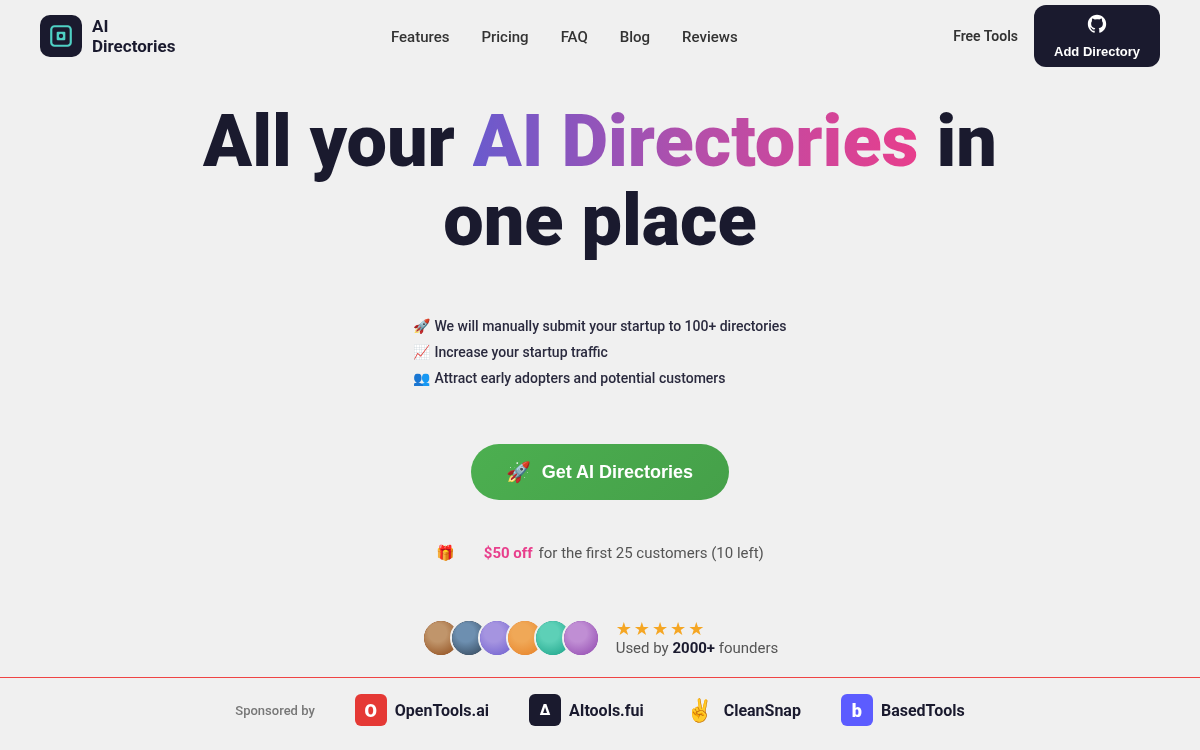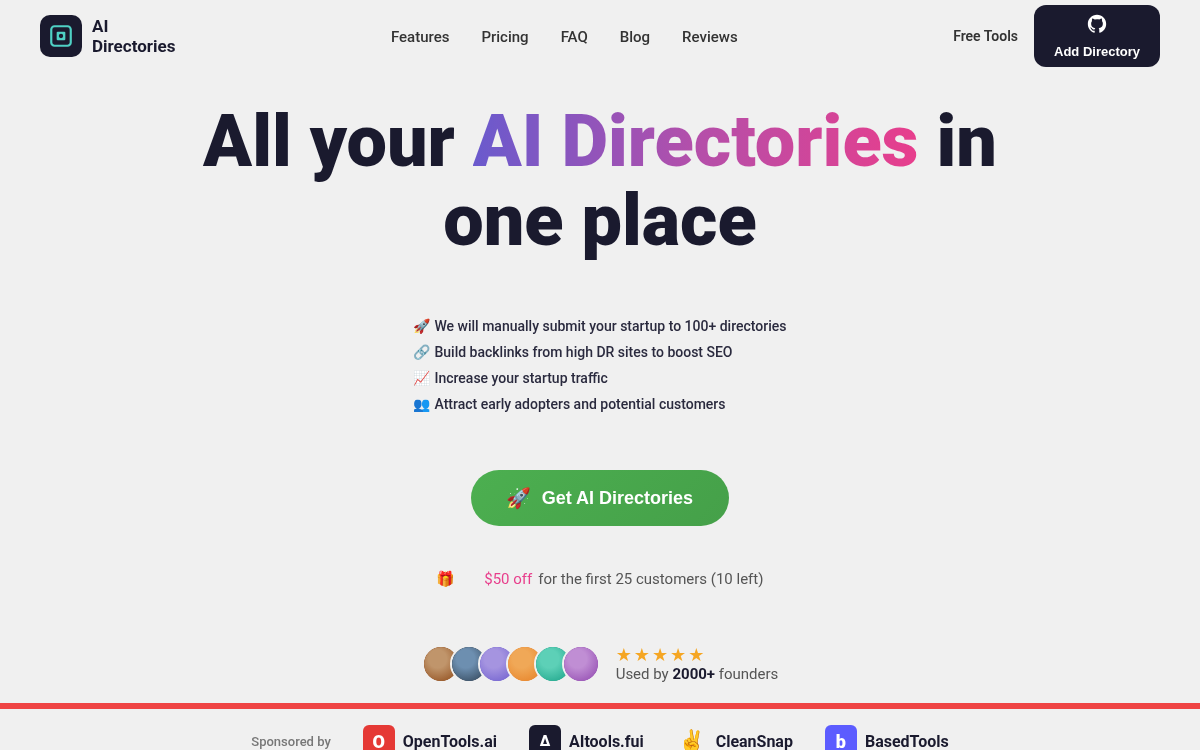--- a/index.html
+++ b/index.html
@@ -148,21 +148,21 @@
     .hero-offer {
       font-size: 15px;
       color: #555;
       display: flex;
       align-items: center;
       gap: 6px;
       margin-bottom: 28px;
     }
     .hero-offer .offer-amount {
       color: #e83e8c;
-      font-weight: 400;
+      font-weight: 700;
       margin-left: 23px;
     }
     .hero-social-proof {
       display: flex;
       align-items: center;
       gap: 16px;
     }
     .avatars {
       display: flex;
     }
@@ -195,23 +195,23 @@
     }
     .founders-text strong {
       color: #1a1a2e;
     }
 
     
     .sponsors {
       display: flex;
       align-items: center;
       justify-content: center;
-      gap: 32px;
+      gap: 40px;
       padding: 16px 27px;
-      border-top: 6px solid #ef4444;
+      border-top: 1px solid #ef4444;
       background: #f0f0f0;
     }
     .sponsored-by {
       font-size: 13px;
       color: #777;
       font-weight: 500;
       white-space: nowrap;
     }
     .sponsor-item {
       display: flex;
@@ -295,21 +295,20 @@
 
 <section class="hero">
   <h1 class="hero-title">
     <span>All your</span>
     <span class="gradient-text">AI Directories</span>
     <span> in<br>one place</span>
   </h1>
 
   <ul class="hero-features">
     <li>🚀 <span>We will manually submit your startup to 100+ directories</span></li>
-    <li>🔗 <span>Build backlinks from high DR sites to boost SEO</span></li>
     <li>📈 <span>Increase your startup traffic</span></li>
     <li>👥 <span>Attract early adopters and potential customers</span></li>
   </ul>
 
   <button class="hero-cta-btn">
     <span class="rocket-icon">🚀</span>
     <span>Get AI Directories</span>
   </button>
 
   <div class="hero-offer">

